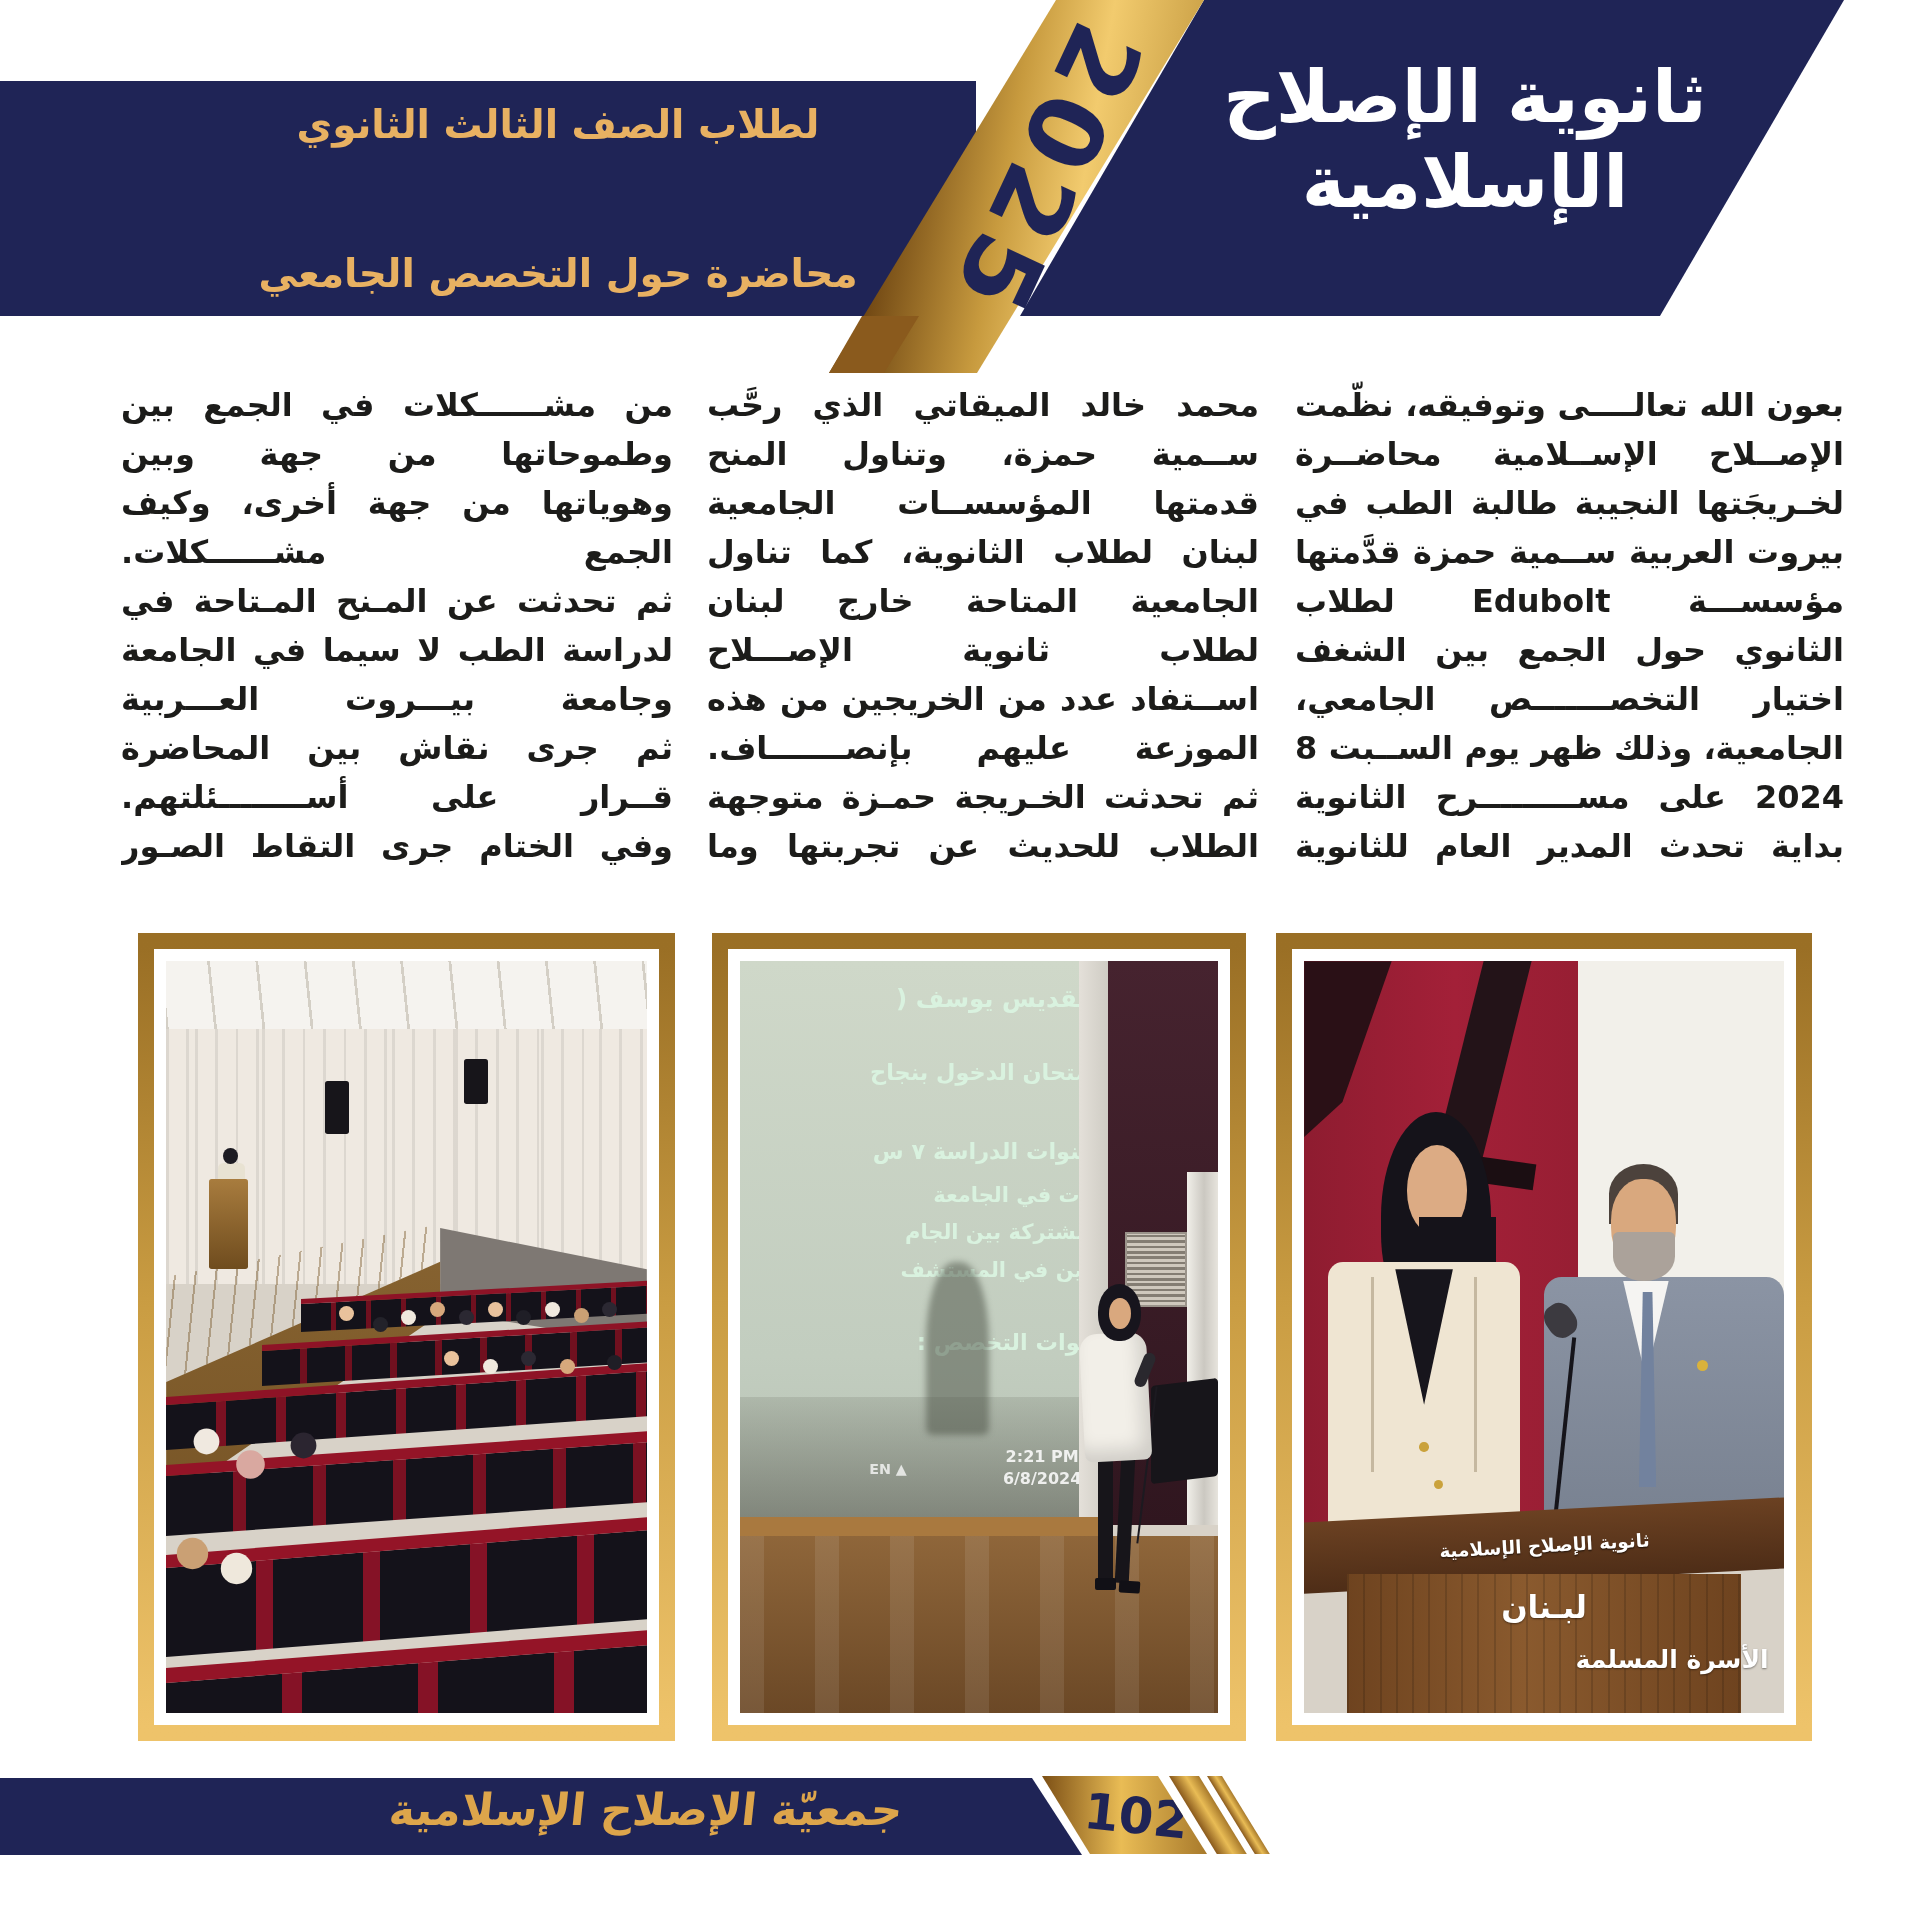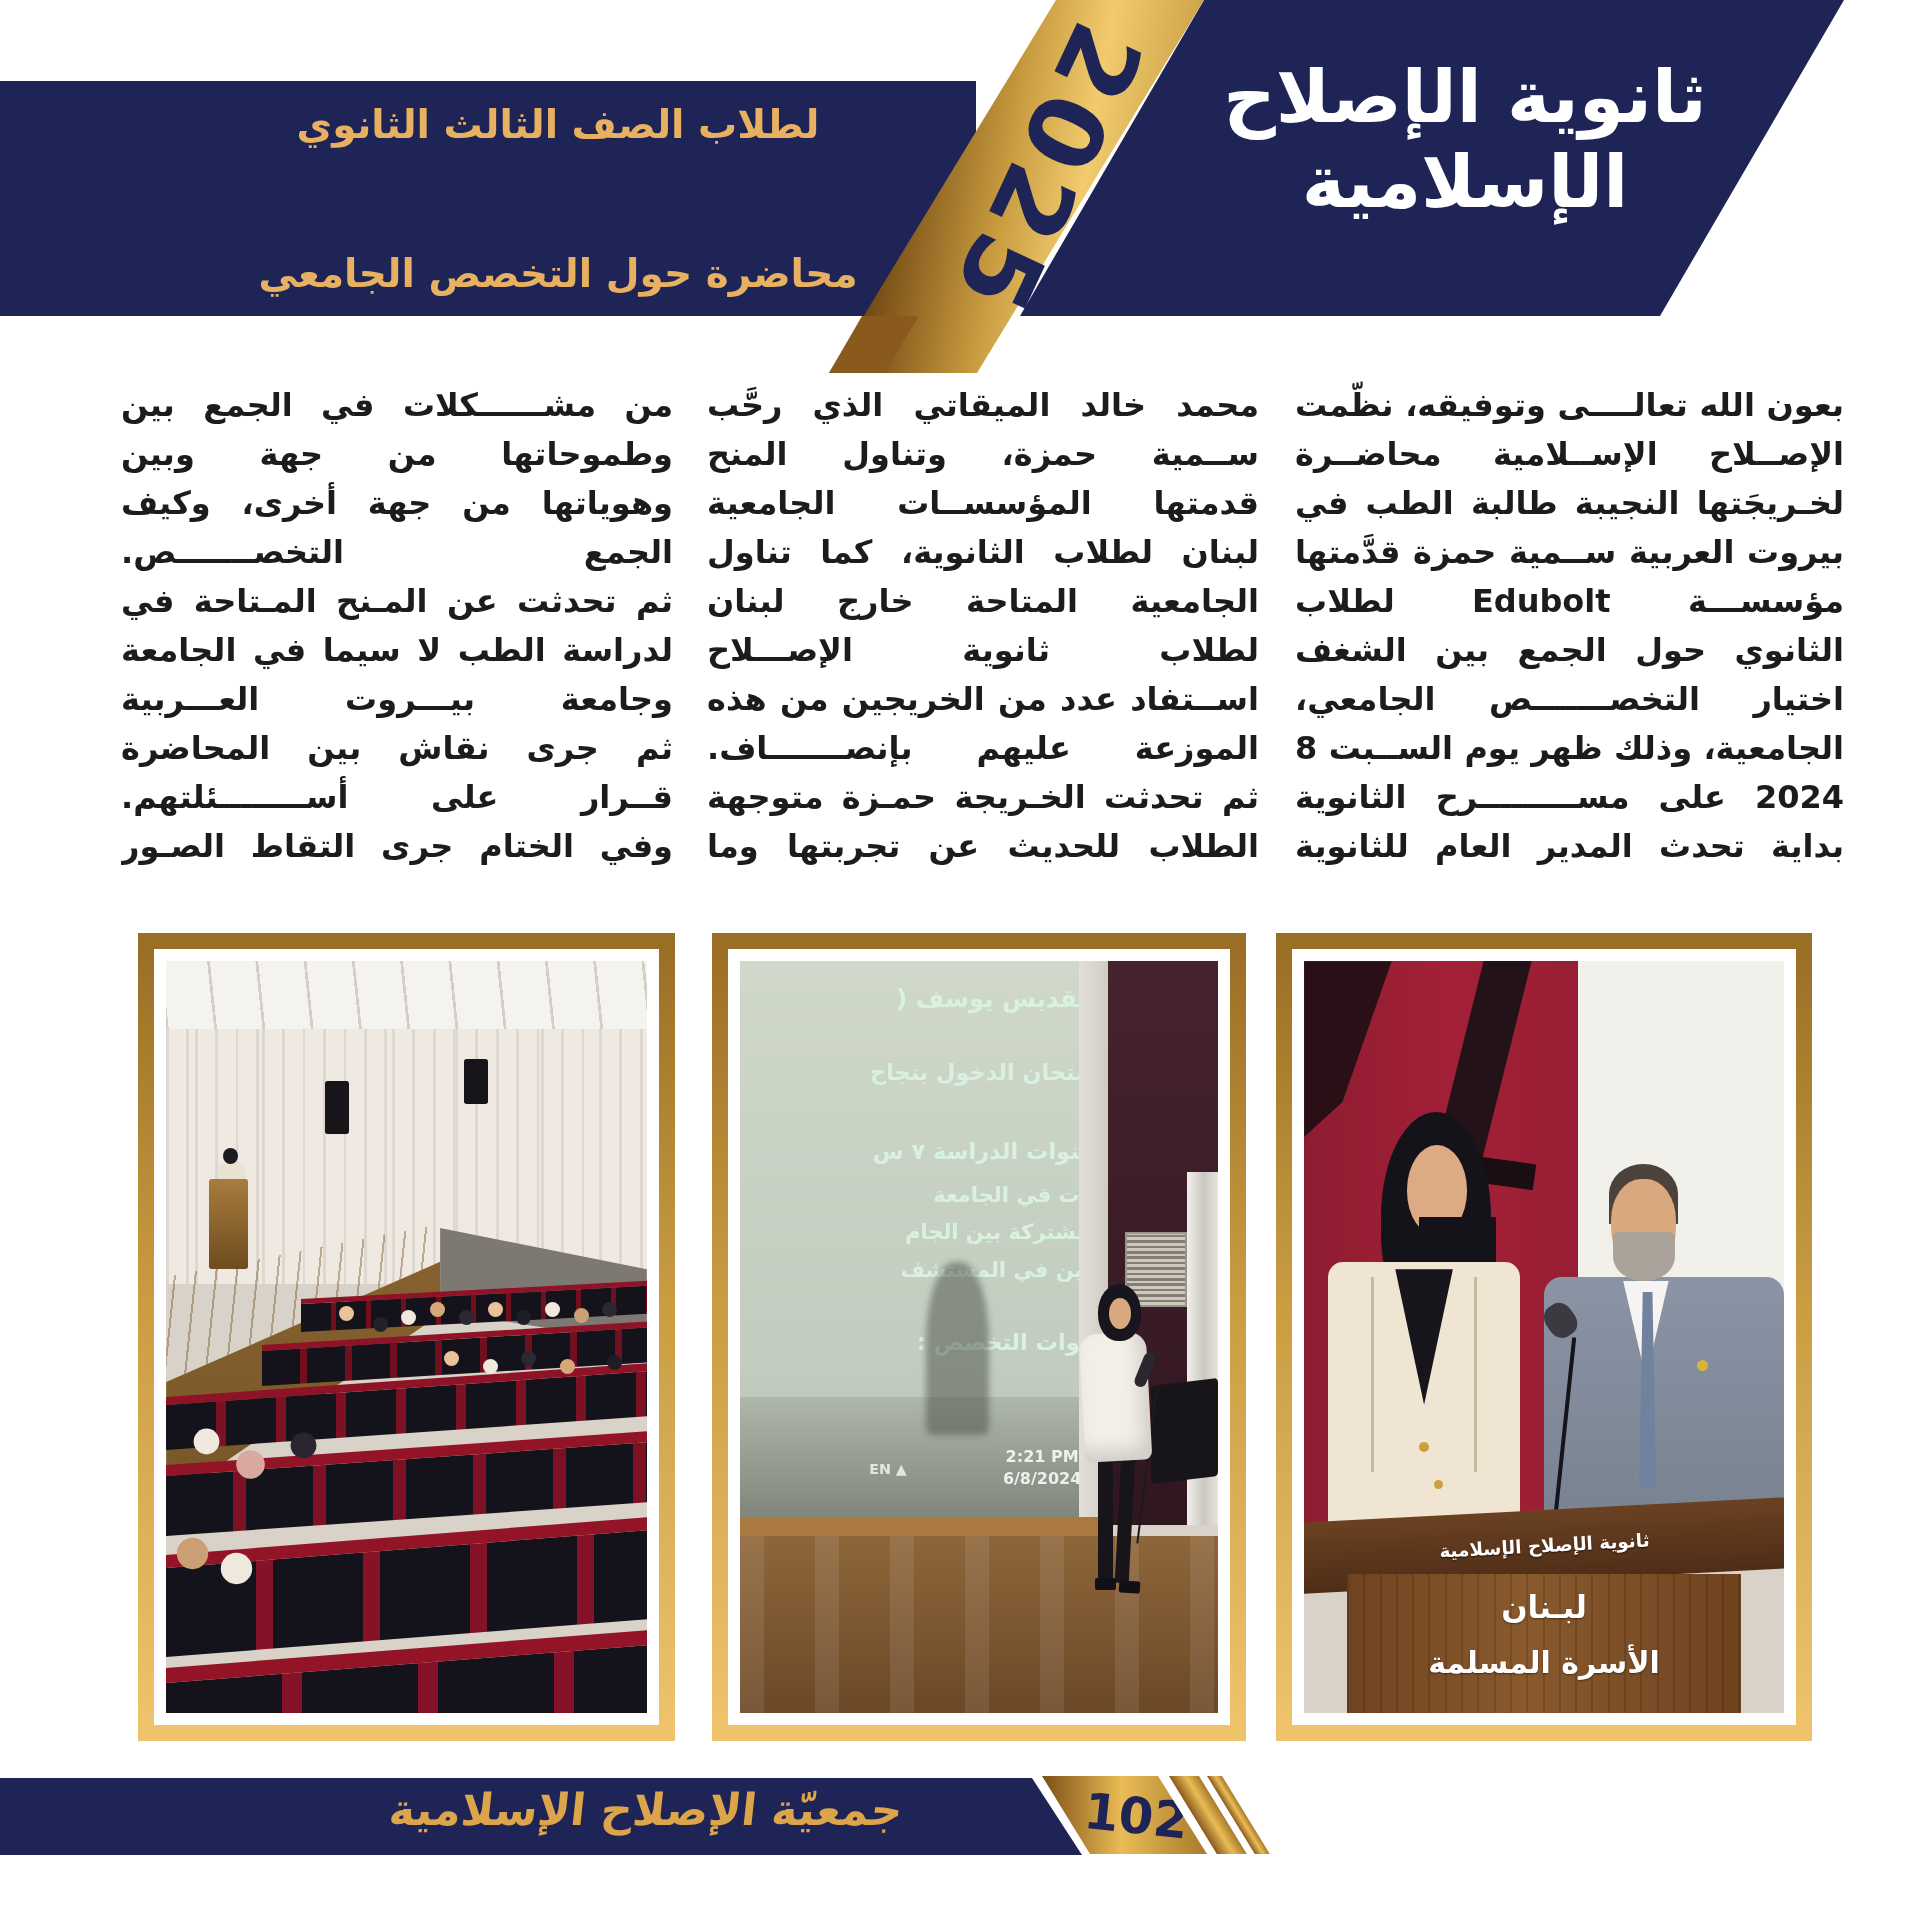--- a/index.html
+++ b/index.html
@@ -131,22 +131,22 @@
         transform:rotate(-3deeg);transform:rotate(-3deg);display:flex;align-items:center;
         justify-content:center;}
   .pod-top-text{position:static;color:#ffffff;font-weight:700;font-size:18.4px;direction:rtl;
         letter-spacing:0.7px;text-shadow:0 1.4px 1.4px rgba(0,0,0,.5);}
   .pod-body{left:9%;top:81.5%;width:82%;height:18.5%;
         background:linear-gradient(90deg,#6e431f,#8a5a2e 45%,#6e431f);}
   .pod-grain{left:9%;top:81.5%;width:82%;height:18.5%;
         background:repeating-linear-gradient(90deg,rgba(0,0,0,.14) 0 2px,transparent 2px 16.3px);}
   .pod-t1{left:9%;top:83.5%;width:82%;text-align:center;color:#ffffff;font-weight:700;font-size:31px;
         direction:rtl;text-shadow:0 1.4px 2px rgba(0,0,0,.45);}
-  .pod-t2{left:9%;top:91%;width:82%;text-align:center;color:#ffffff;font-weight:700;font-size:30px;
-        direction:rtl;text-shadow:0 1.4px 2px rgba(0,0,0,.45);}
+  .pod-t2{left:9%;top:91%;width:82%;color:#ffffff;font-weight:700;font-size:25px;
+        direction:rtl;text-shadow:0 1.4px 2px rgba(0,0,0,.45);padding-left:28px;}
   
   .ftr-band{position:absolute;left:0;top:1778px;width:1082px;height:77px;background:#1f2456;
         clip-path:polygon(0 0,1032px 0,1082px 77px,0 77px);}
   .ftr-callig{position:absolute;left:238px;top:1784px;width:816px;text-align:center;direction:rtl;
         color:#dda54b;font-weight:700;font-size:44px;transform:skewX(-6deg);z-index:2;}
   .ftr-ribbon{position:absolute;left:1042px;top:1776px;width:165px;height:78px;
         clip-path:polygon(0 0,116px 0,165px 78px,48px 78px);
         background:linear-gradient(90deg,#7c4f15,#e9bc55 48%,#a87a2c);z-index:2;
         display:flex;align-items:center;justify-content:center;}
   .ftr-page{padding-left:23px;transform:rotate(6deg);color:#1f2456;font-size:50px;font-weight:700;}
@@ -192,21 +192,21 @@
     <div class="tline">لطلاب ثانوية الإصـــلاح الإســـلامية، وقد</div>
     <div class="tline">اســتفاد عدد من الخريجين من هذه المنح</div>
     <div class="tline">الموزعة عليهم بإنصـــــــاف.</div>
     <div class="tline">ثم تحدثت الخـريجة حمـزة متوجهة إلـــى</div>
     <div class="tline">الطلاب للحديث عن تجربتها وما اعترضـها</div>
   </div>
   <div class="col" style="left:121px;width:552px;">
     <div class="tline">من مشــــــكلات في الجمع بين أحلامها</div>
     <div class="tline">وطموحاتها من جهة وبين شـــــــغفها</div>
     <div class="tline">وهوياتها من جهة أخرى، وكيف اســتطاعت</div>
-    <div class="tline">الجمع التخصـــــــص.</div>
+    <div class="tline">الجمع مشــــــكلات.</div>
     <div class="tline">ثم تحدثت عن المـنح المـتاحة في لبـنان</div>
     <div class="tline">لدراسة الطب لا سيما في الجامعة اللبنانية</div>
     <div class="tline">وجامعة بيـــروت العـــربية وغيـــرها.</div>
     <div class="tline">ثم جرى نقاش بين المحاضرة والطلاب حيث</div>
     <div class="tline">قــرار على أســــــــئلتهم.</div>
     <div class="tline">وفي الختام جرى التقاط الصـور التذكارية.</div>
   </div>
 
   <div class="frame" style="left:138px;width:537px;">
     <div class="photo">

